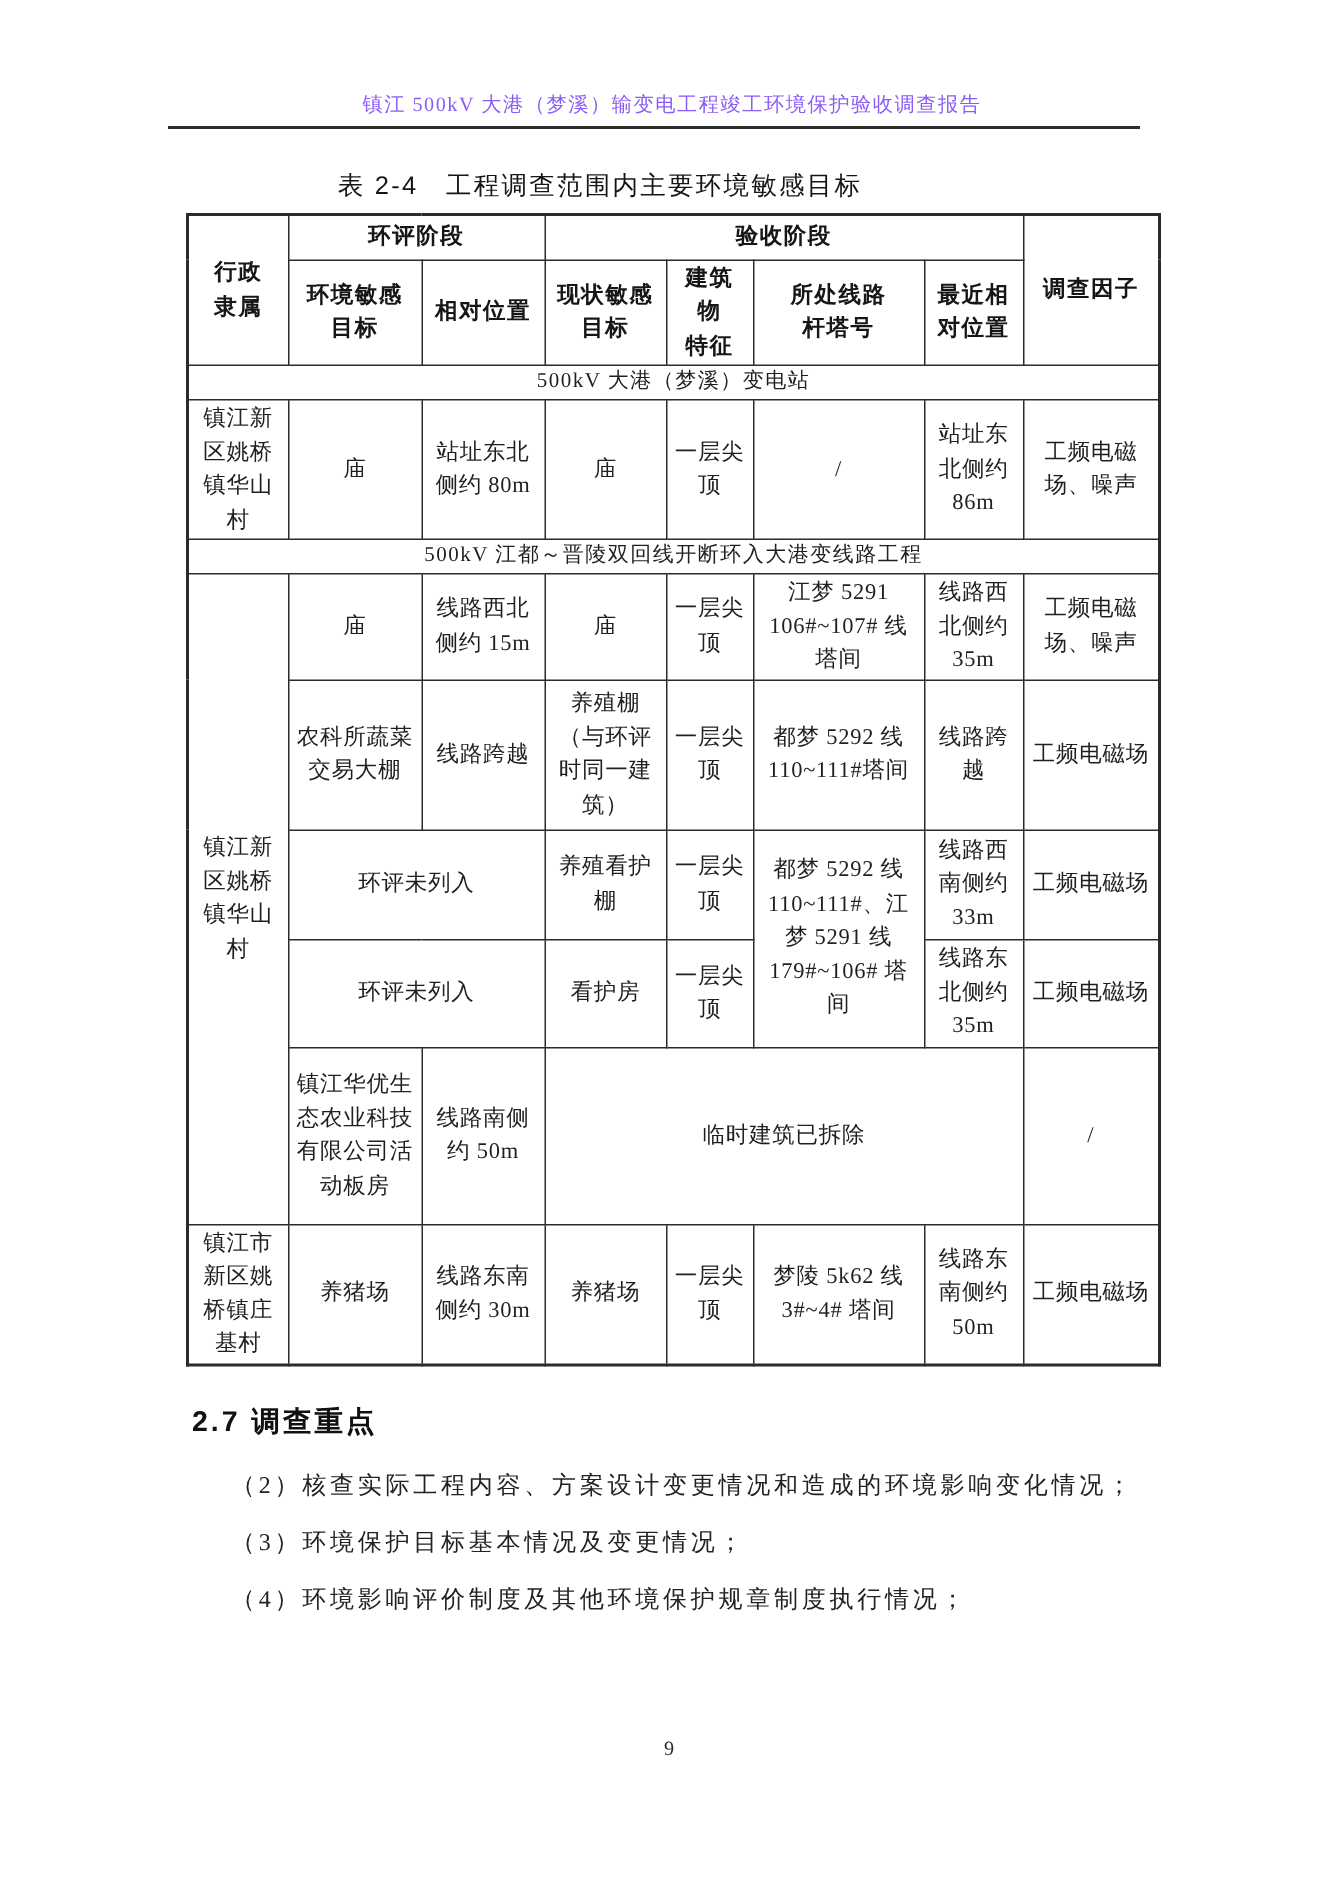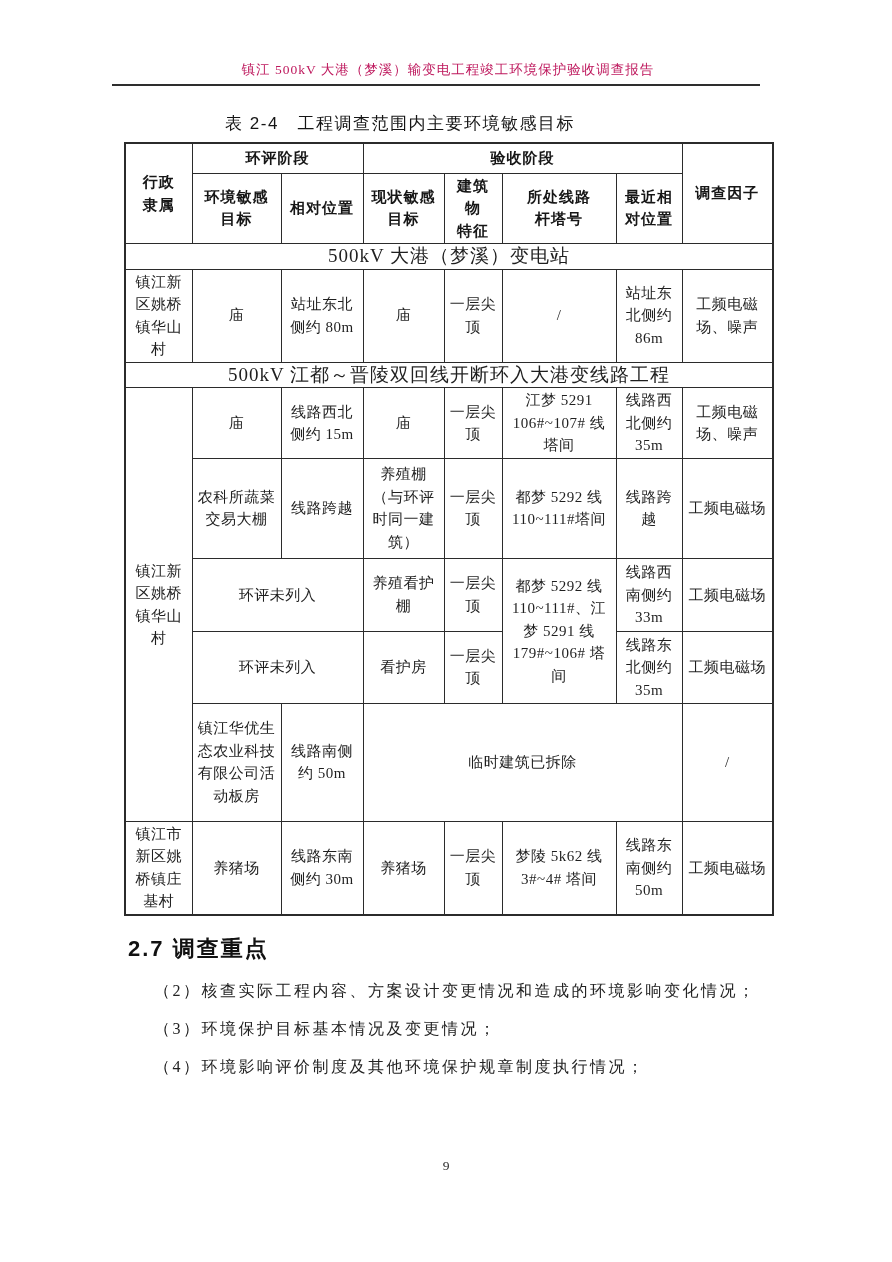--- a/index.html
+++ b/index.html
@@ -8,21 +8,21 @@
     background:#ffffff;
     font-family:"Liberation Serif","DejaVu Serif",serif;
     color:#1f1f1f;
     position:relative;
     overflow:hidden;
   }
   .page{position:absolute;inset:0;}
 
   .running-header{
     position:absolute;top:61px;left:124px;width:648px;
-    text-align:center;font-size:13.5px;letter-spacing:1px;color:#be185d;
+    text-align:center;font-size:13.5px;letter-spacing:1px;color:#8b5cf6;
   }
   .header-rule{
     position:absolute;top:84px;left:112px;width:648px;height:0;
     border-top:2px solid #2e2e2e;
   }
   .table-title{
     position:absolute;top:112px;left:76px;width:648px;
     text-align:center;font-weight:normal;font-size:17px;letter-spacing:1.5px;
     font-family:"Liberation Sans","DejaVu Sans",sans-serif;color:#151515;
   }
@@ -44,38 +44,38 @@
   }
   .targets-table th{
     font-family:"Liberation Sans","DejaVu Sans",sans-serif;
     font-weight:bold;
     white-space:pre-line;
     letter-spacing:1px;
     font-size:15px;
     color:#161616;
   }
   .targets-table td.section{
-    font-size:19px;letter-spacing:1px;padding:0 2px;line-height:1.3;
+    font-size:14px;letter-spacing:1px;padding:0 2px;line-height:1.3;
   }
   tr.hr1{height:30px;}
   tr.hr2{height:65px;padding-left:46px;}
   tr.r3{height:23px;}
   tr.r4{height:92px;}
   tr.r5{height:23px;}
   tr.r6{height:70px;}
   tr.r7{height:100px;}
   tr.r8{height:73px;}
   tr.r9{height:72px;}
   tr.r10{height:118px;}
   tr.r11{height:72px;}
 
   .sec-heading{
     position:absolute;top:936px;left:128px;width:644px;
     font-family:"Liberation Sans","DejaVu Sans",sans-serif;
-    font-weight:bold;font-size:22px;letter-spacing:2px;color:#111;
+    font-weight:bold;font-size:19px;letter-spacing:2px;color:#111;
     line-height:26px;
   }
   .paras{
     position:absolute;top:972px;left:122px;width:650px;
     font-size:16px;letter-spacing:2.5px;line-height:38px;
     text-align:justify;color:#222;
   }
   .paras p{margin:0;text-indent:2em;}
   .page-number{
     position:absolute;top:1158px;left:0;width:892px;

